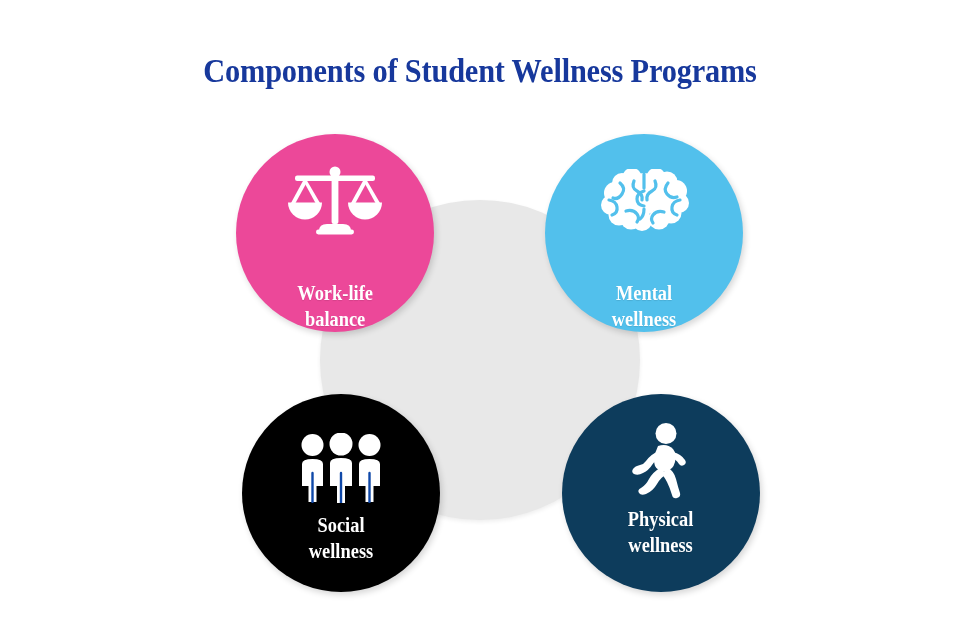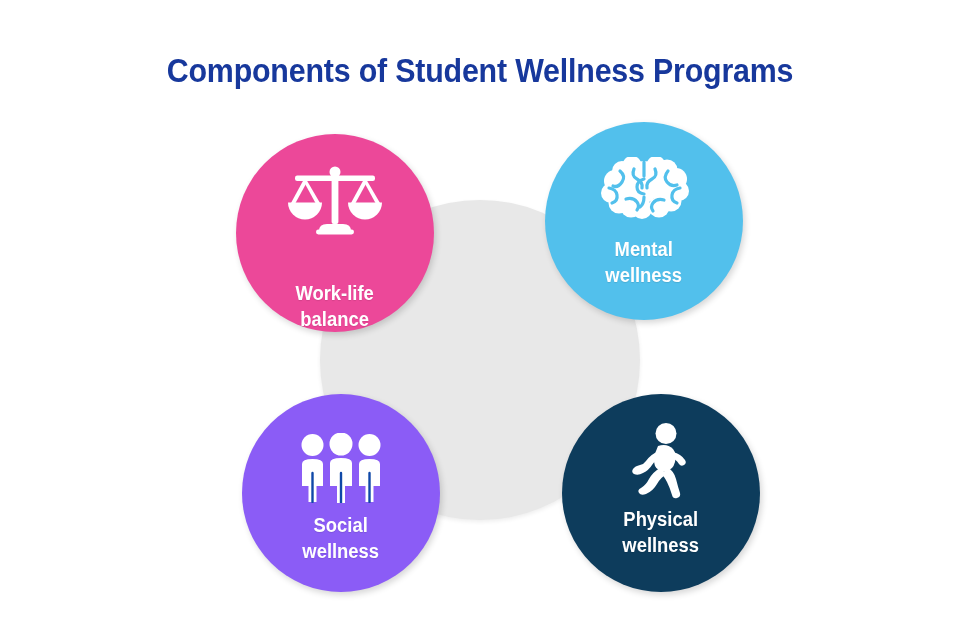--- a/index.html
+++ b/index.html
@@ -10,20 +10,21 @@
     width: 960px;
     height: 640px;
     background: #ffffff;
     font-family: "Liberation Sans", "DejaVu Sans", sans-serif;
     overflow: hidden;
   }
   #infographic {
     position: relative;
     width: 960px;
     height: 640px;
+    font-family: Liberation Serif, serif;
   }
 
   
   #page-title {
     position: absolute;
     left: 0;
     top: 50px;
     width: 960px;
     text-align: center;
     font-size: 33px;
@@ -74,22 +75,22 @@
     font-size: 20px;
     line-height: 26px;
     font-weight: bold;
     text-align: center;
     transform: scaleX(0.92);
     white-space: pre-line;
     text-shadow: 0 1px 1px rgba(0,0,0,0.10);
   }
 
   #node-worklife { left: 236px; top: 134px; background: #ec4899; gap: 36px; }
-  #node-mental   { left: 545px; top: 122px; background: #52c0ec; }
-  #node-social   { left: 242px; top: 394px; background: #8b5cf6; align-items: center; }
+  #node-mental   { left: 545px; top: 134px; background: #52c0ec; justify-content: space-between; }
+  #node-social   { left: 242px; top: 394px; background: #000000; align-items: center; }
   #node-physical { left: 562px; top: 394px; background: #0d3c5c; }
 
   #node-worklife .node-icon { margin-top: 30px; }
   #node-mental   .node-icon { margin-top: 32px; }
   #node-social   .node-icon { margin-top: 36px; }
   #node-physical .node-icon { margin-top: 30px; }
 </style>
 </head>
 <body>
 

